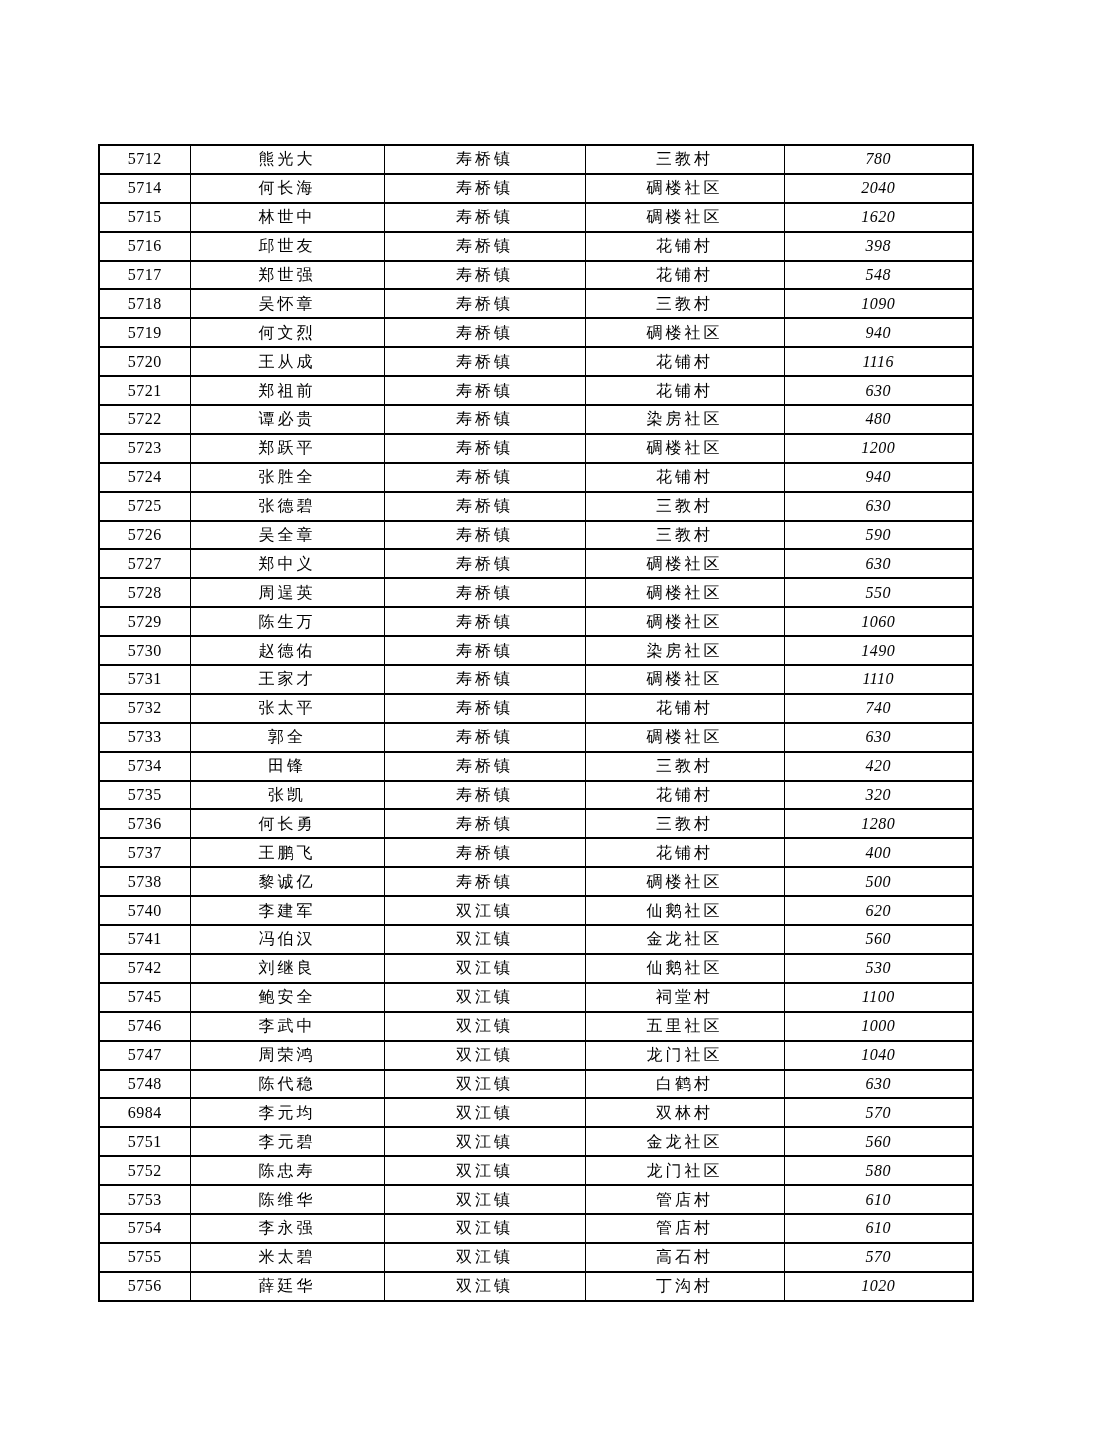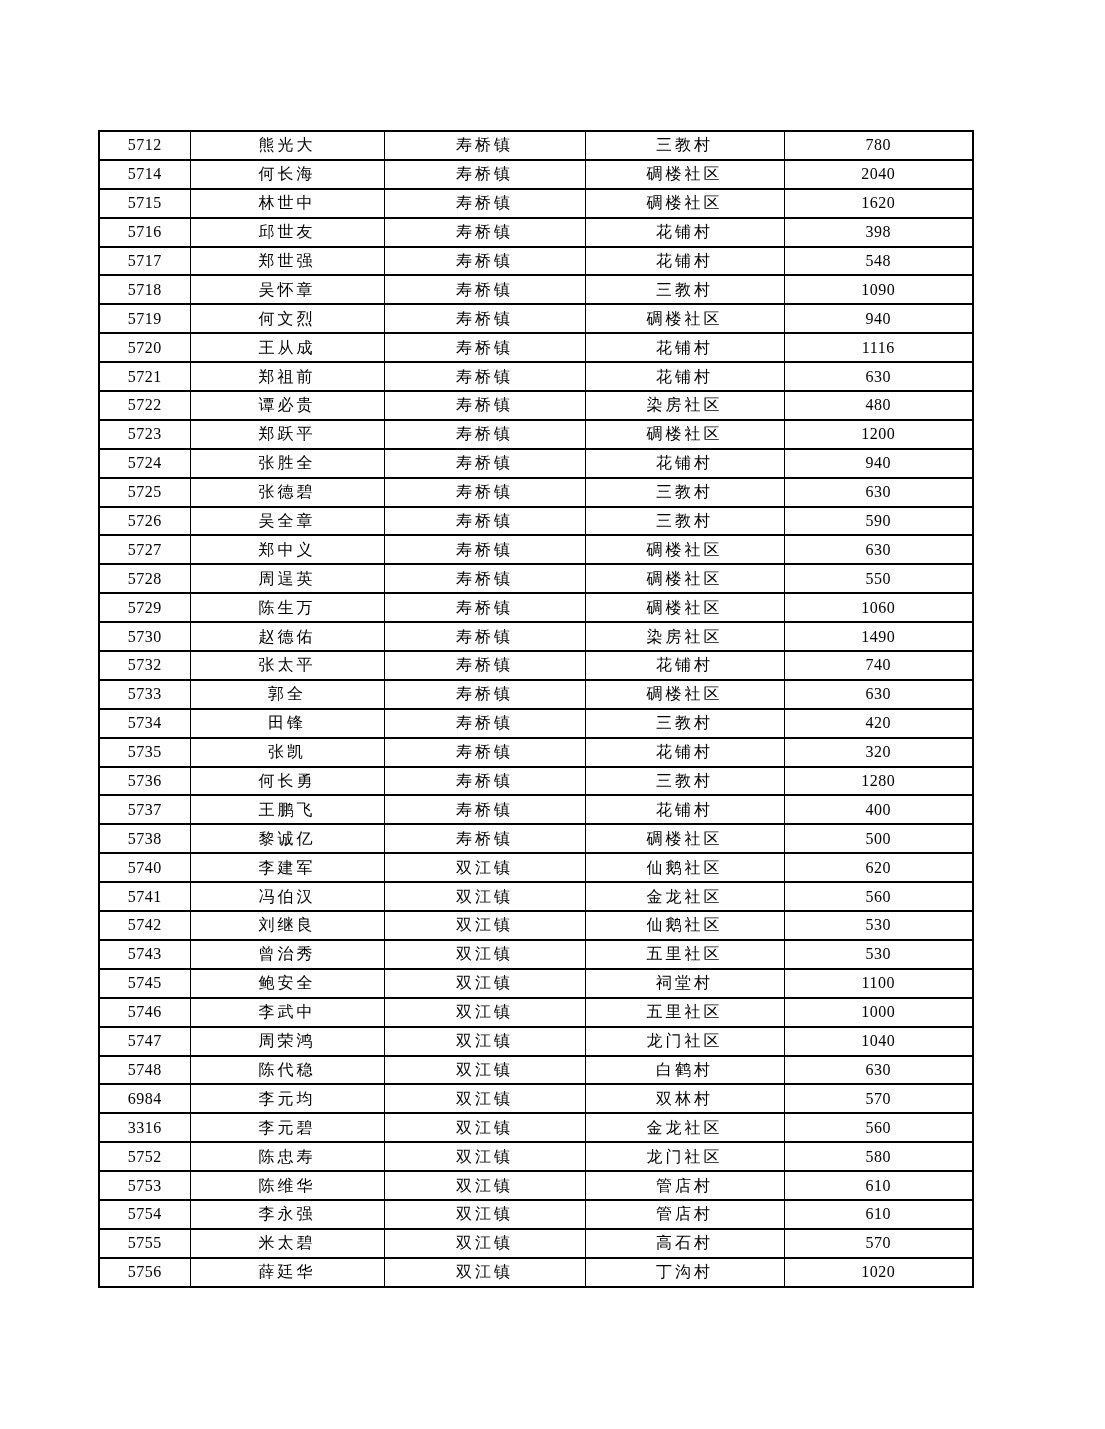--- a/index.html
+++ b/index.html
@@ -10,21 +10,21 @@
   .page {
     position: relative;
     width: 1105px;
     height: 1429px;
     background: #ffffff;
     overflow: hidden;
   }
   table.records {
     position: absolute;
     left: 98px;
-    top: 130px;
+    top: 144px;
     width: 874px;
     height: 1158px;
     border-collapse: collapse;
     table-layout: fixed;
     font-family: "Liberation Serif", "DejaVu Serif", serif;
     font-size: 16px;
     color: #000000;
     border: 2px solid #000000;
   }
   table.records td {
@@ -36,21 +36,21 @@
     vertical-align: middle;
     padding: 0;
     white-space: nowrap;
     overflow: hidden;
     line-height: 1;
   }
   td.col-serial  { letter-spacing: 0.5px; }
   td.col-name,
   td.col-town,
   td.col-village { letter-spacing: 3px; }
-  td.col-amount  { letter-spacing: 0.5px; }
+  td.col-amount  { letter-spacing: 0.5px; font-style: italic; }
 
   col.c-serial  { width: 91px;  }
   col.c-name    { width: 194px; }
   col.c-town    { width: 201px; }
   col.c-village { width: 199px; }
   col.c-amount  { width: 189px; }
 </style>
 </head>
 <body>
 
@@ -184,20 +184,27 @@
           <td class="col-amount">1060</td>
         </tr>
         <tr>
           <td class="col-serial">5730</td>
           <td class="col-name">赵德佑</td>
           <td class="col-town">寿桥镇</td>
           <td class="col-village">染房社区</td>
           <td class="col-amount">1490</td>
         </tr>
         <tr>
+          <td class="col-serial">5731</td>
+          <td class="col-name">王家才</td>
+          <td class="col-town">寿桥镇</td>
+          <td class="col-village">碉楼社区</td>
+          <td class="col-amount">1110</td>
+        </tr>
+        <tr>
           <td class="col-serial">5732</td>
           <td class="col-name">张太平</td>
           <td class="col-town">寿桥镇</td>
           <td class="col-village">花铺村</td>
           <td class="col-amount">740</td>
         </tr>
         <tr>
           <td class="col-serial">5733</td>
           <td class="col-name">郭全</td>
           <td class="col-town">寿桥镇</td>
@@ -254,27 +261,20 @@
           <td class="col-amount">560</td>
         </tr>
         <tr>
           <td class="col-serial">5742</td>
           <td class="col-name">刘继良</td>
           <td class="col-town">双江镇</td>
           <td class="col-village">仙鹅社区</td>
           <td class="col-amount">530</td>
         </tr>
         <tr>
-          <td class="col-serial">5743</td>
-          <td class="col-name">曾治秀</td>
-          <td class="col-town">双江镇</td>
-          <td class="col-village">五里社区</td>
-          <td class="col-amount">530</td>
-        </tr>
-        <tr>
           <td class="col-serial">5745</td>
           <td class="col-name">鲍安全</td>
           <td class="col-town">双江镇</td>
           <td class="col-village">祠堂村</td>
           <td class="col-amount">1100</td>
         </tr>
         <tr>
           <td class="col-serial">5746</td>
           <td class="col-name">李武中</td>
           <td class="col-town">双江镇</td>
@@ -296,21 +296,21 @@
           <td class="col-amount">630</td>
         </tr>
         <tr>
           <td class="col-serial">6984</td>
           <td class="col-name">李元均</td>
           <td class="col-town">双江镇</td>
           <td class="col-village">双林村</td>
           <td class="col-amount">570</td>
         </tr>
         <tr>
-          <td class="col-serial">3316</td>
+          <td class="col-serial">5751</td>
           <td class="col-name">李元碧</td>
           <td class="col-town">双江镇</td>
           <td class="col-village">金龙社区</td>
           <td class="col-amount">560</td>
         </tr>
         <tr>
           <td class="col-serial">5752</td>
           <td class="col-name">陈忠寿</td>
           <td class="col-town">双江镇</td>
           <td class="col-village">龙门社区</td>

